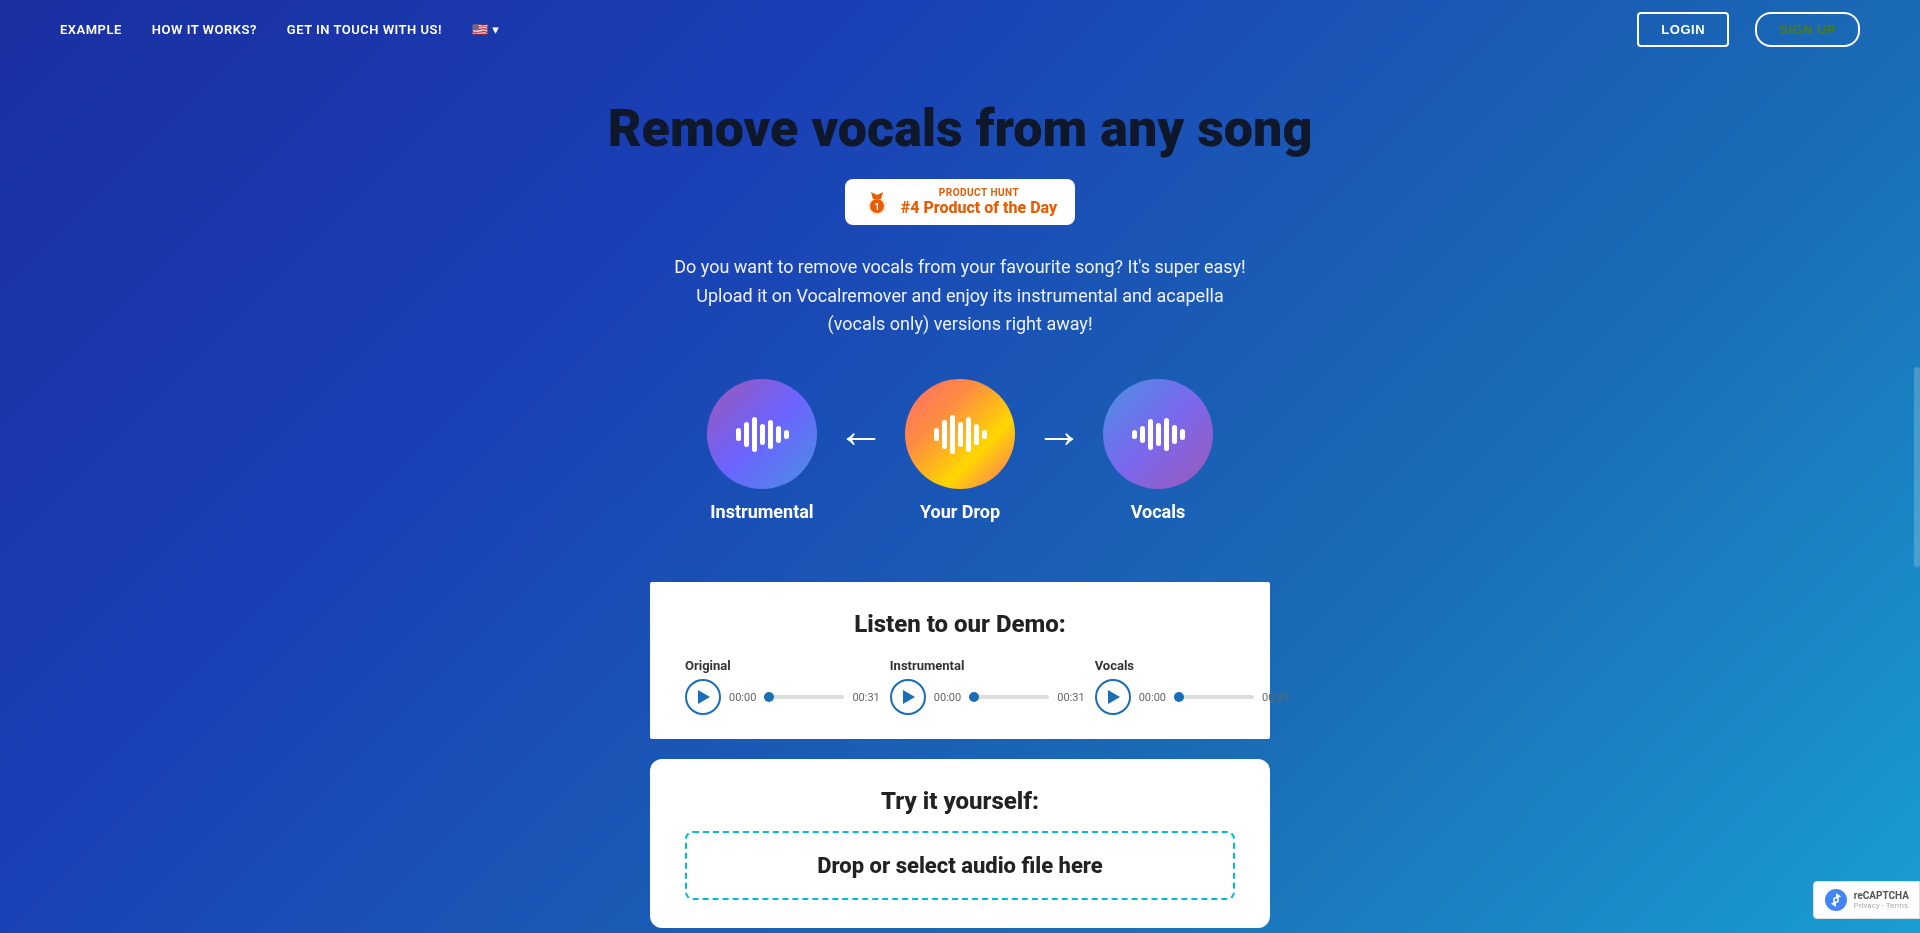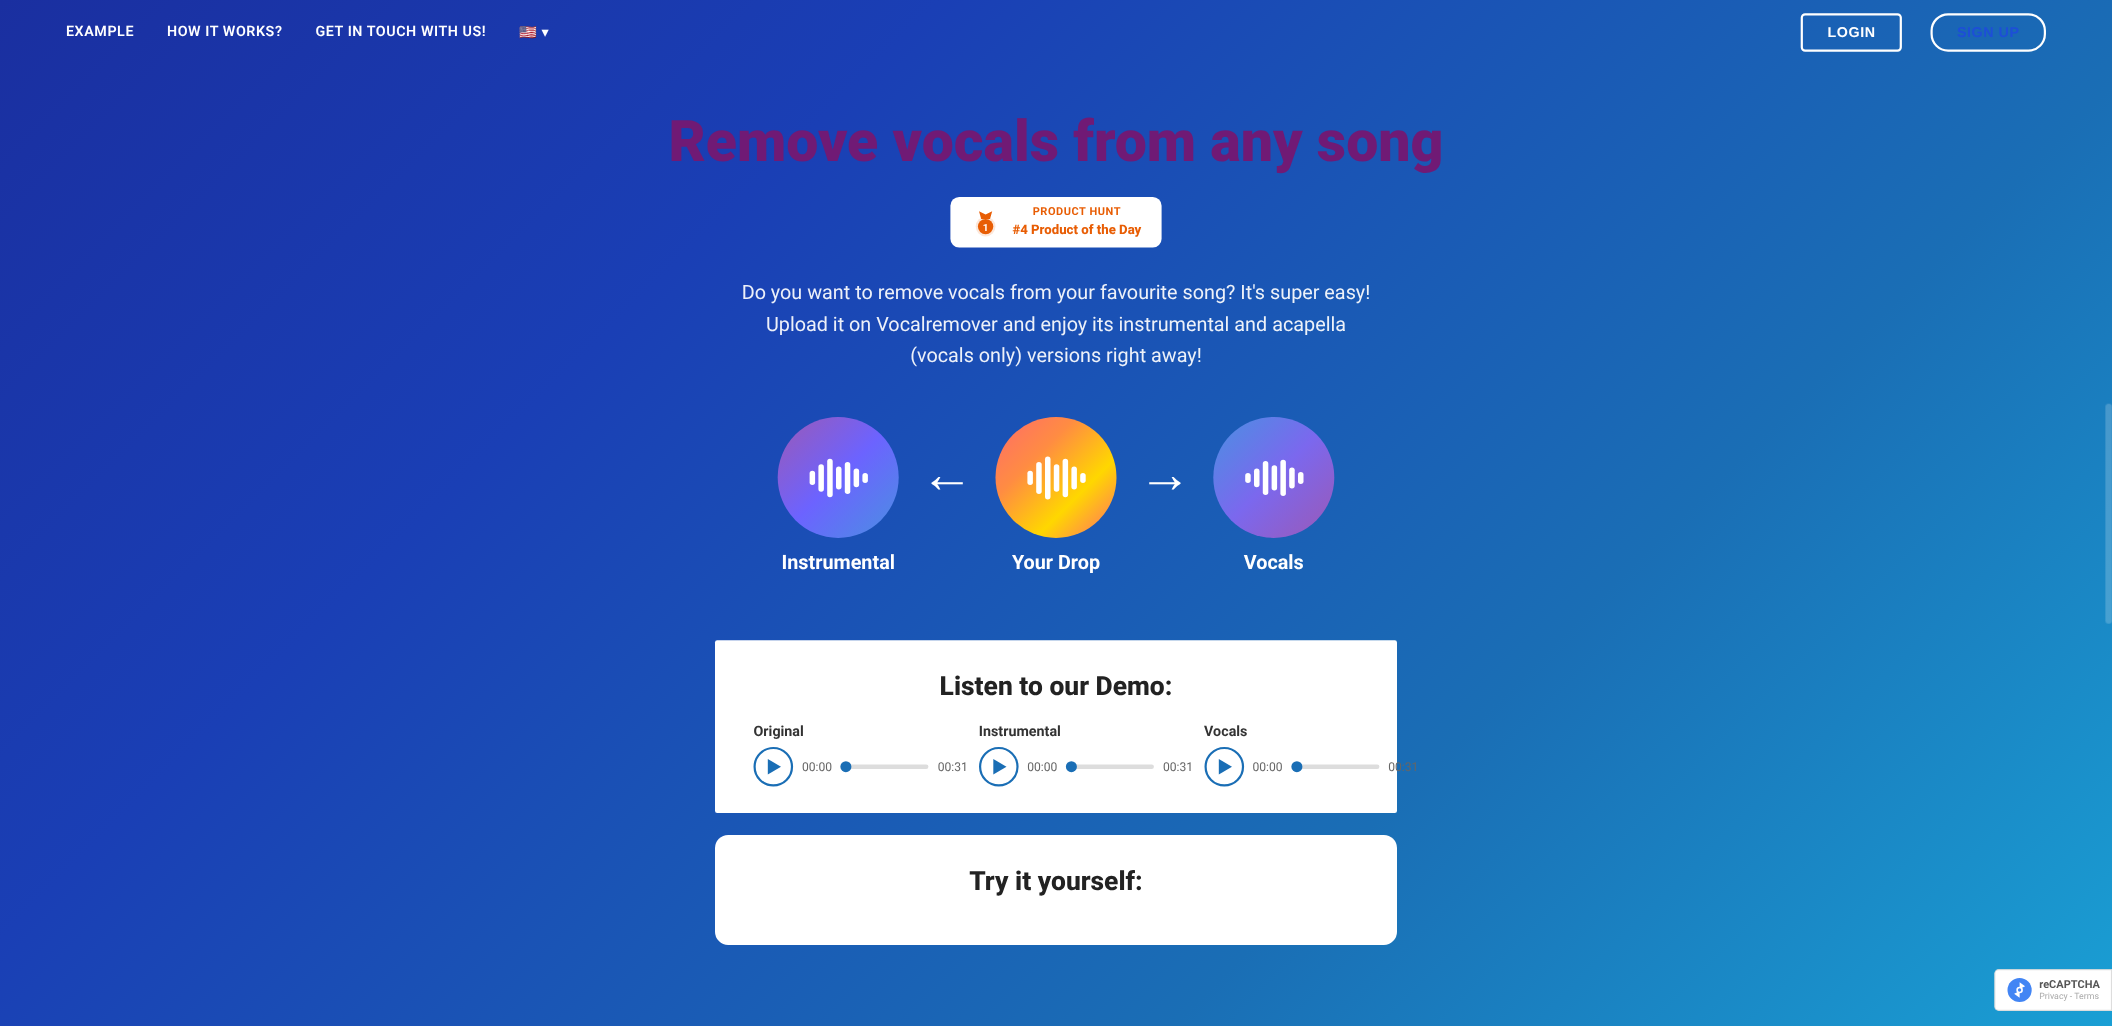--- a/index.html
+++ b/index.html
@@ -67,37 +67,37 @@
       font-weight: 700;
       font-size: 13px;
       border-radius: 4px;
       cursor: pointer;
       letter-spacing: 0.5px;
     }
     .btn-signup {
       padding: 8px 22px;
       border: 2px solid white;
       background: transparent;
-      color: #1d4ed8;
+      color: #4d7c0f;
       font-weight: 700;
       font-size: 13px;
       border-radius: 16px;
       cursor: pointer;
       letter-spacing: 0.5px;
     }
 
     
     .hero {
       text-align: center;
       padding: 40px 20px 20px;
     }
     .hero-title {
       font-size: 52px;
       font-weight: 900;
-      color: #701a75;
+      color: #0f172a;
       margin-bottom: 20px;
       line-height: 1.15;
     }
     .product-hunt-badge {
       display: inline-flex;
       align-items: center;
       gap: 10px;
       background: white;
       border-radius: 8px;
       padding: 8px 18px;
@@ -109,21 +109,21 @@
     }
     .ph-text-small {
       font-size: 10px;
       color: #e85d04;
       font-weight: 700;
       text-transform: uppercase;
       letter-spacing: 0.5px;
       display: block;
     }
     .ph-text-main {
-      font-size: 12px;
+      font-size: 16px;
       color: #e85d04;
       font-weight: 800;
     }
     .hero-description {
       font-size: 18px;
       color: rgba(255,255,255,0.92);
       max-width: 580px;
       margin: 0 auto 40px;
       line-height: 1.6;
     }
@@ -461,20 +461,23 @@
           <span class="time-end">00:31</span>
         </div>
       </div>
 
     </div>
   </div>
 
   
   <div class="try-section" style="margin-top:16px;">
     <h2 class="try-title">Try it yourself:</h2>
+    <div class="drop-zone">
+      <span class="drop-text">Drop or select audio file here</span>
+    </div>
   </div>
 
 </section>
 
 <div class="recaptcha-badge">
   <svg class="recaptcha-logo" viewBox="0 0 24 24" fill="none" xmlns="http://www.w3.org/2000/svg">
     <circle cx="12" cy="12" r="11" fill="#4285f4"></circle>
     <path d="M12 5 L12 11 L17 8.5 Z" fill="white"></path>
     <path d="M12 19 L12 13 L7 15.5 Z" fill="white"></path>
     <circle cx="12" cy="12" r="3" fill="white"></circle>

